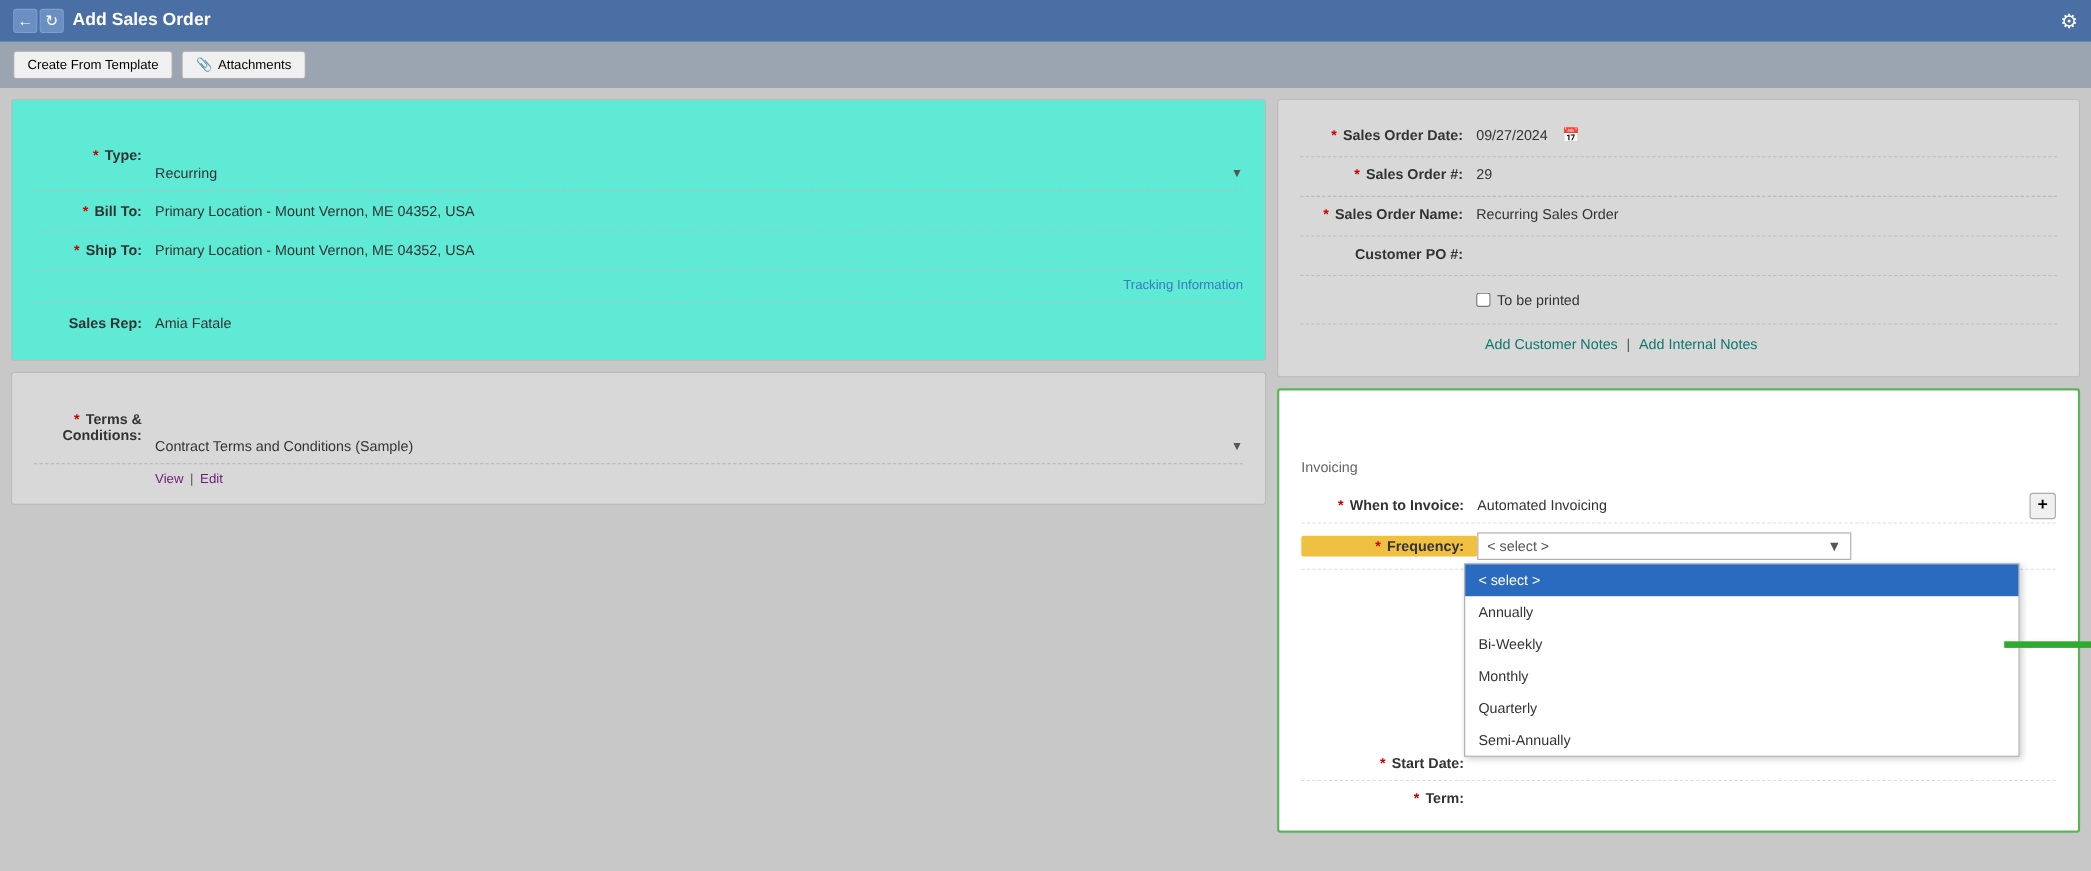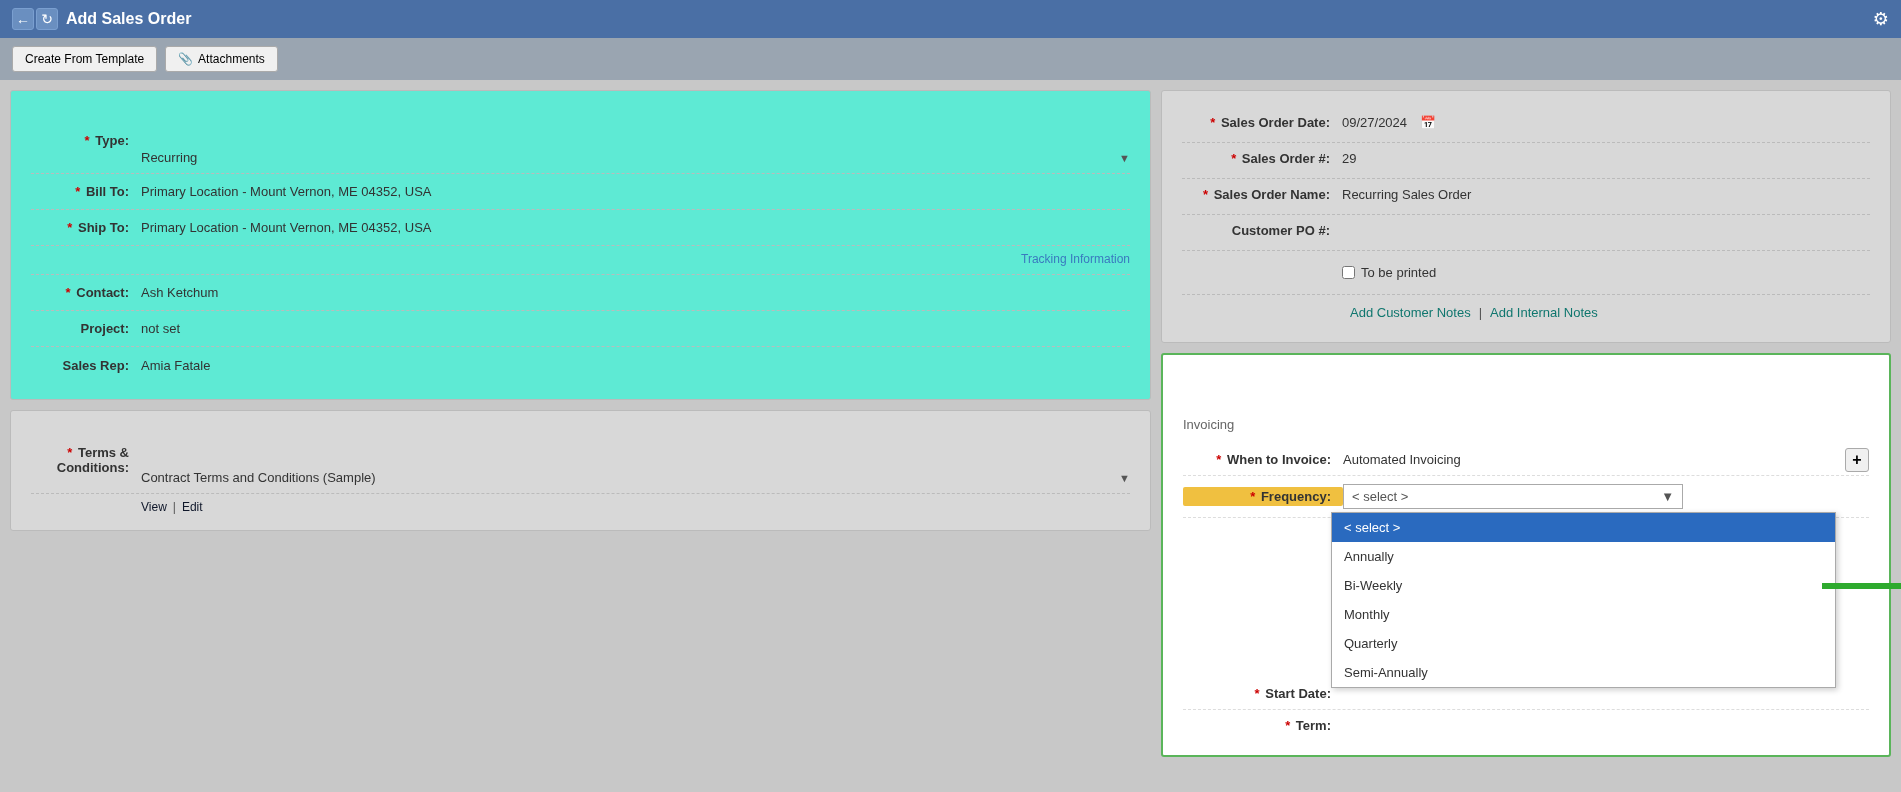--- a/index.html
+++ b/index.html
@@ -317,21 +317,21 @@
       border-radius: 3px;
       padding: 16px 20px;
     }
     .terms-links {
       display: flex;
       gap: 6px;
       margin-left: 110px;
       margin-top: 6px;
     }
     .terms-link {
-      color: #0f172a;
+      color: #701a75;
       text-decoration: none;
       font-size: 12px;
       cursor: pointer;
     }
     .terms-sep { color: #555; font-size: 12px; }
   </style>
 </head>
 <body>
 
 <div class="header">
@@ -390,38 +390,21 @@
         </div>
         <div class="form-value">
           <span>Primary Location - Mount Vernon, ME 04352, USA</span>
         </div>
       </div>
 
       <div style="text-align:right; padding: 2px 0 4px 0; border-bottom: 1px dashed #bbb;">
         <a class="tracking-link">Tracking Information</a>
       </div>
 
-      <div class="form-row">
-        <div class="form-label">
-          <span class="required-star">*</span>
-          <span>Contact:</span>
-        </div>
-        <div class="form-value">
-          <span>Ash Ketchum</span>
-        </div>
-      </div>
-
-      <div class="form-row">
-        <div class="form-label">
-          <span>Project:</span>
-        </div>
-        <div class="form-value">
-          <span>not set</span>
-        </div>
-      </div>
+
 
       <div class="form-row">
         <div class="form-label">
           <span>Sales Rep:</span>
         </div>
         <div class="form-value">
           <span>Amia Fatale</span>
         </div>
       </div>
     </div>

